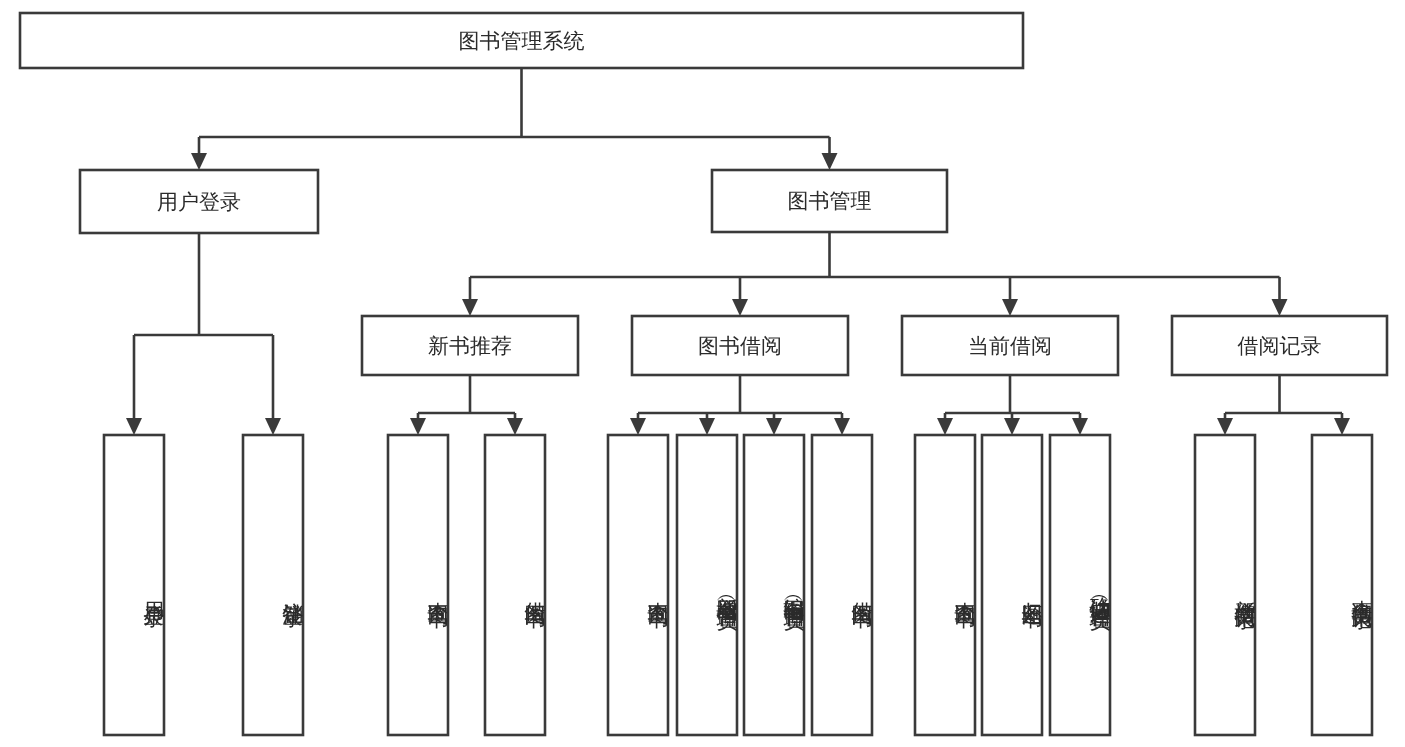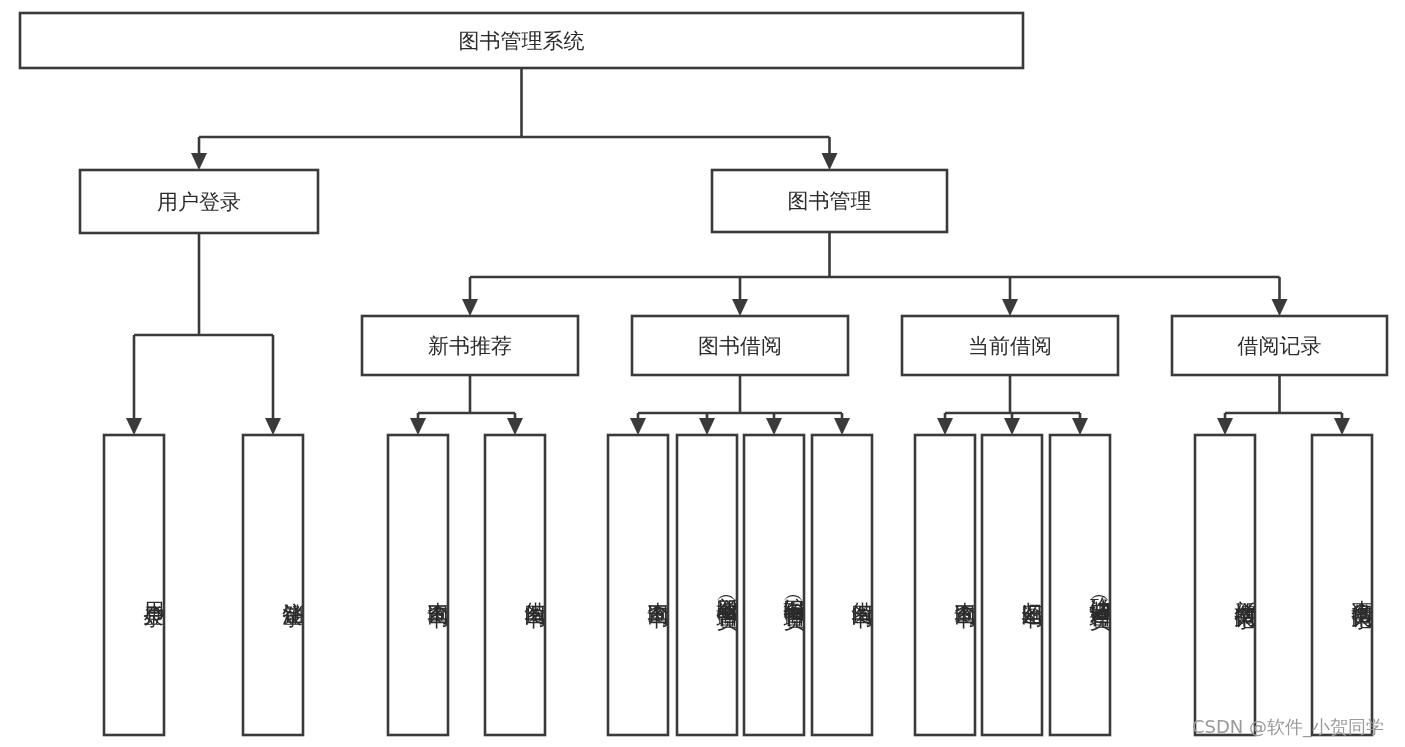--- a/index.html
+++ b/index.html
@@ -170,14 +170,13 @@
       <div class="node-label-v" style="left: 608px; top: 451px; width: 60px; height: 276px;">查询图书</div>
       <div class="node-label-v" style="left: 677px; top: 451px; width: 60px; height: 276px;">新增图书（管理员）</div>
       <div class="node-label-v" style="left: 744px; top: 451px; width: 60px; height: 276px;">编辑图书（管理员）</div>
       <div class="node-label-v" style="left: 812px; top: 451px; width: 60px; height: 276px;">借阅图书</div>
       <div class="node-label-v" style="left: 915px; top: 451px; width: 60px; height: 276px;">查询图书</div>
       <div class="node-label-v" style="left: 982px; top: 451px; width: 60px; height: 276px;">归还图书</div>
       <div class="node-label-v" style="left: 1050px; top: 451px; width: 60px; height: 276px;">确认归还（管理员）</div>
       <div class="node-label-v" style="left: 1195px; top: 451px; width: 60px; height: 276px;">新增借阅记录</div>
       <div class="node-label-v" style="left: 1312px; top: 451px; width: 60px; height: 276px;">查询借阅记录</div>
     </div>
-  <div class="watermark" style="left: 1192px; top: 715px;">CSDN @软件_小贺同学</div>
 </div>
 
 </body></html>

